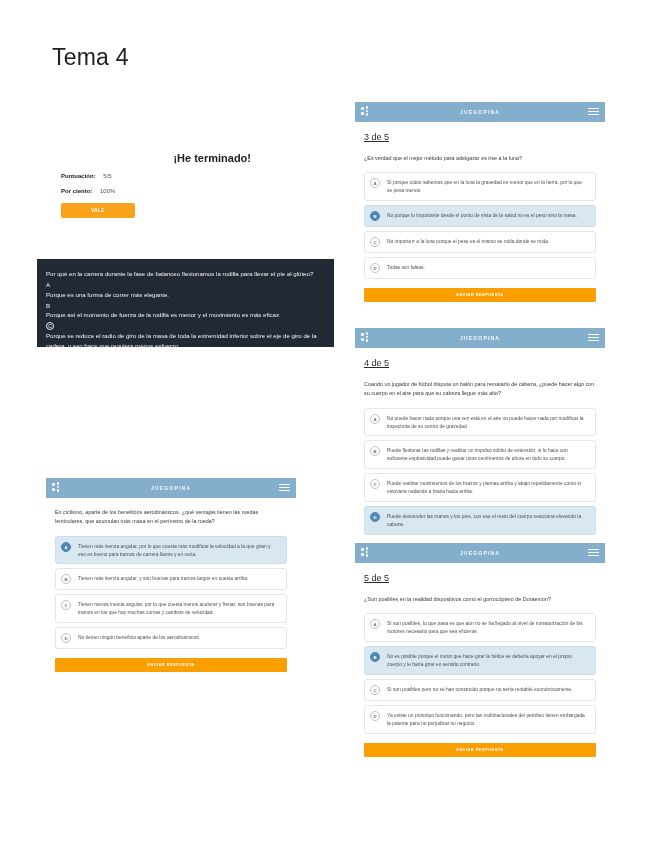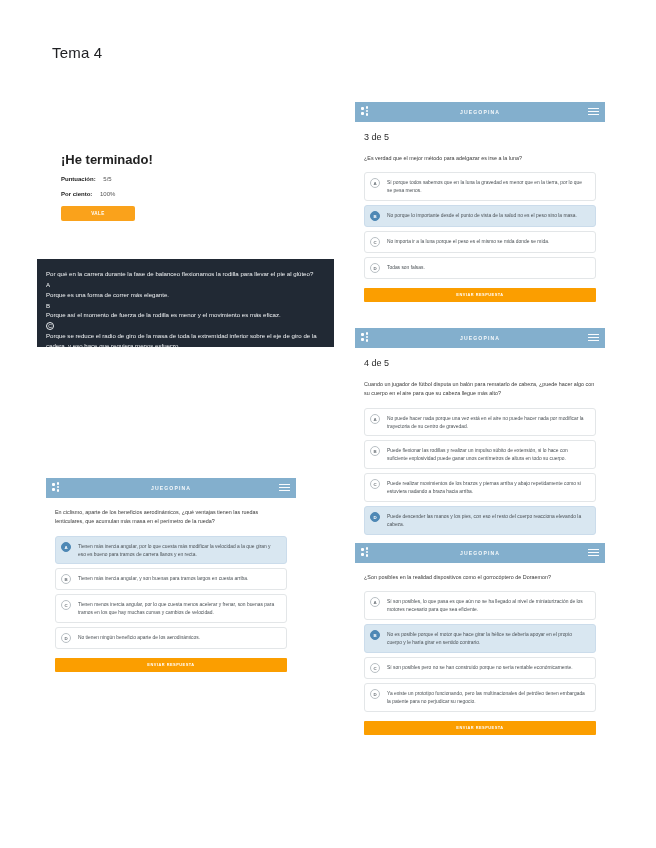--- a/index.html
+++ b/index.html
@@ -7,28 +7,28 @@
     width: 656px; height: 848px;
     background: #ffffff;
     font-family: "Liberation Sans", sans-serif;
     overflow: hidden;
   }
   .page { position: relative; width: 656px; height: 848px; background:#fff; }
 
   
   .doc-title {
     position: absolute; left: 52px; top: 44px;
-    font-size: 15px; font-weight: 400; color: #202124;
+    font-size: 23px; font-weight: 400; color: #202124;
     letter-spacing: 0.2px;
   }
 
   
   .results { position: absolute; left: 61px; top: 152px; width: 190px; }
   .results-heading {
-    font-size: 13px; font-weight: bold; color: #222; margin-bottom: 9px;
+    font-size: 11px; font-weight: bold; color: #222; margin-bottom: 9px; text-align: right;
   }
   .results-row { font-size: 6px; color: #333; margin-bottom: 9px; }
   .results-row .lbl { font-weight: bold; color:#222; }
   .results-row .val { color:#555; margin-left: 6px; }
   .results-btn {
     display:block; width: 74px; height: 15px; background: #FAA21B;
     border: none; border-radius: 2px; color:#fff;
     font-size: 4.6px; font-weight: bold; letter-spacing: .4px;
     text-align:center; line-height:15px; margin-top: 4px; cursor:pointer;
   }
@@ -73,21 +73,21 @@
     z-index: 2;
   }
   .menu-icon span {
     position:absolute; left:0; width:11px; height:1.3px; background:#ffffff; opacity:.95;
   }
   .menu-icon span:nth-child(1){ top:0.4px; }
   .menu-icon span:nth-child(2){ top:3.5px; }
   .menu-icon span:nth-child(3){ top:6.6px; }
 
   .card-body { padding: 10px 9px 0 9px; }
-  .q-counter { font-size: 9px; color:#2b2b2b; font-weight:400; margin-bottom: 12px; }
+  .q-counter { font-size: 9px; color:#2b2b2b; font-weight:400; margin-bottom: 12px; text-decoration: underline; }
   .q-text { font-size: 5.4px; color:#3a3a3a; line-height:1.72; margin-bottom: 9px; }
 
   .options { display:flex; flex-direction:column; gap: 4px; }
   .option {
     display:flex; align-items:flex-start; gap:7px;
     border:0.7px solid #e3e6e8; border-radius: 3px;
     padding: 5px 7px 5px 5px; background:#ffffff; cursor:pointer;
     min-height: 16px;
   }
   .option.selected { background:#d9e7f1; border-color:#cbdceb; }
@@ -276,20 +276,21 @@
             <i class="d5"></i>
           </span>
           <span class="brand-title">JUEGOPINA</span>
           <span class="menu-icon">
             <span></span>
             <span></span>
             <span></span>
           </span>
         </div>
         <div class="card-body">
+          <div class="q-counter">5 de 5</div>
           <div class="q-text">¿Son posibles en la realidad dispositivos como el gorrocóptero de Doraemon?</div>
           <div class="options">
             <div class="option">
               <span class="opt-letter">A</span>
               <span class="opt-text">Sí son posibles, lo que pasa es que aún no se ha llegado al nivel de miniaturización de los motores necesario para que sea eficiente.</span>
             </div>
             <div class="option selected">
               <span class="opt-letter">B</span>
               <span class="opt-text">No es posible porque el motor que hace girar la hélice se debería apoyar en el propio cuerpo y le haría girar en sentido contrario.</span>
             </div>

